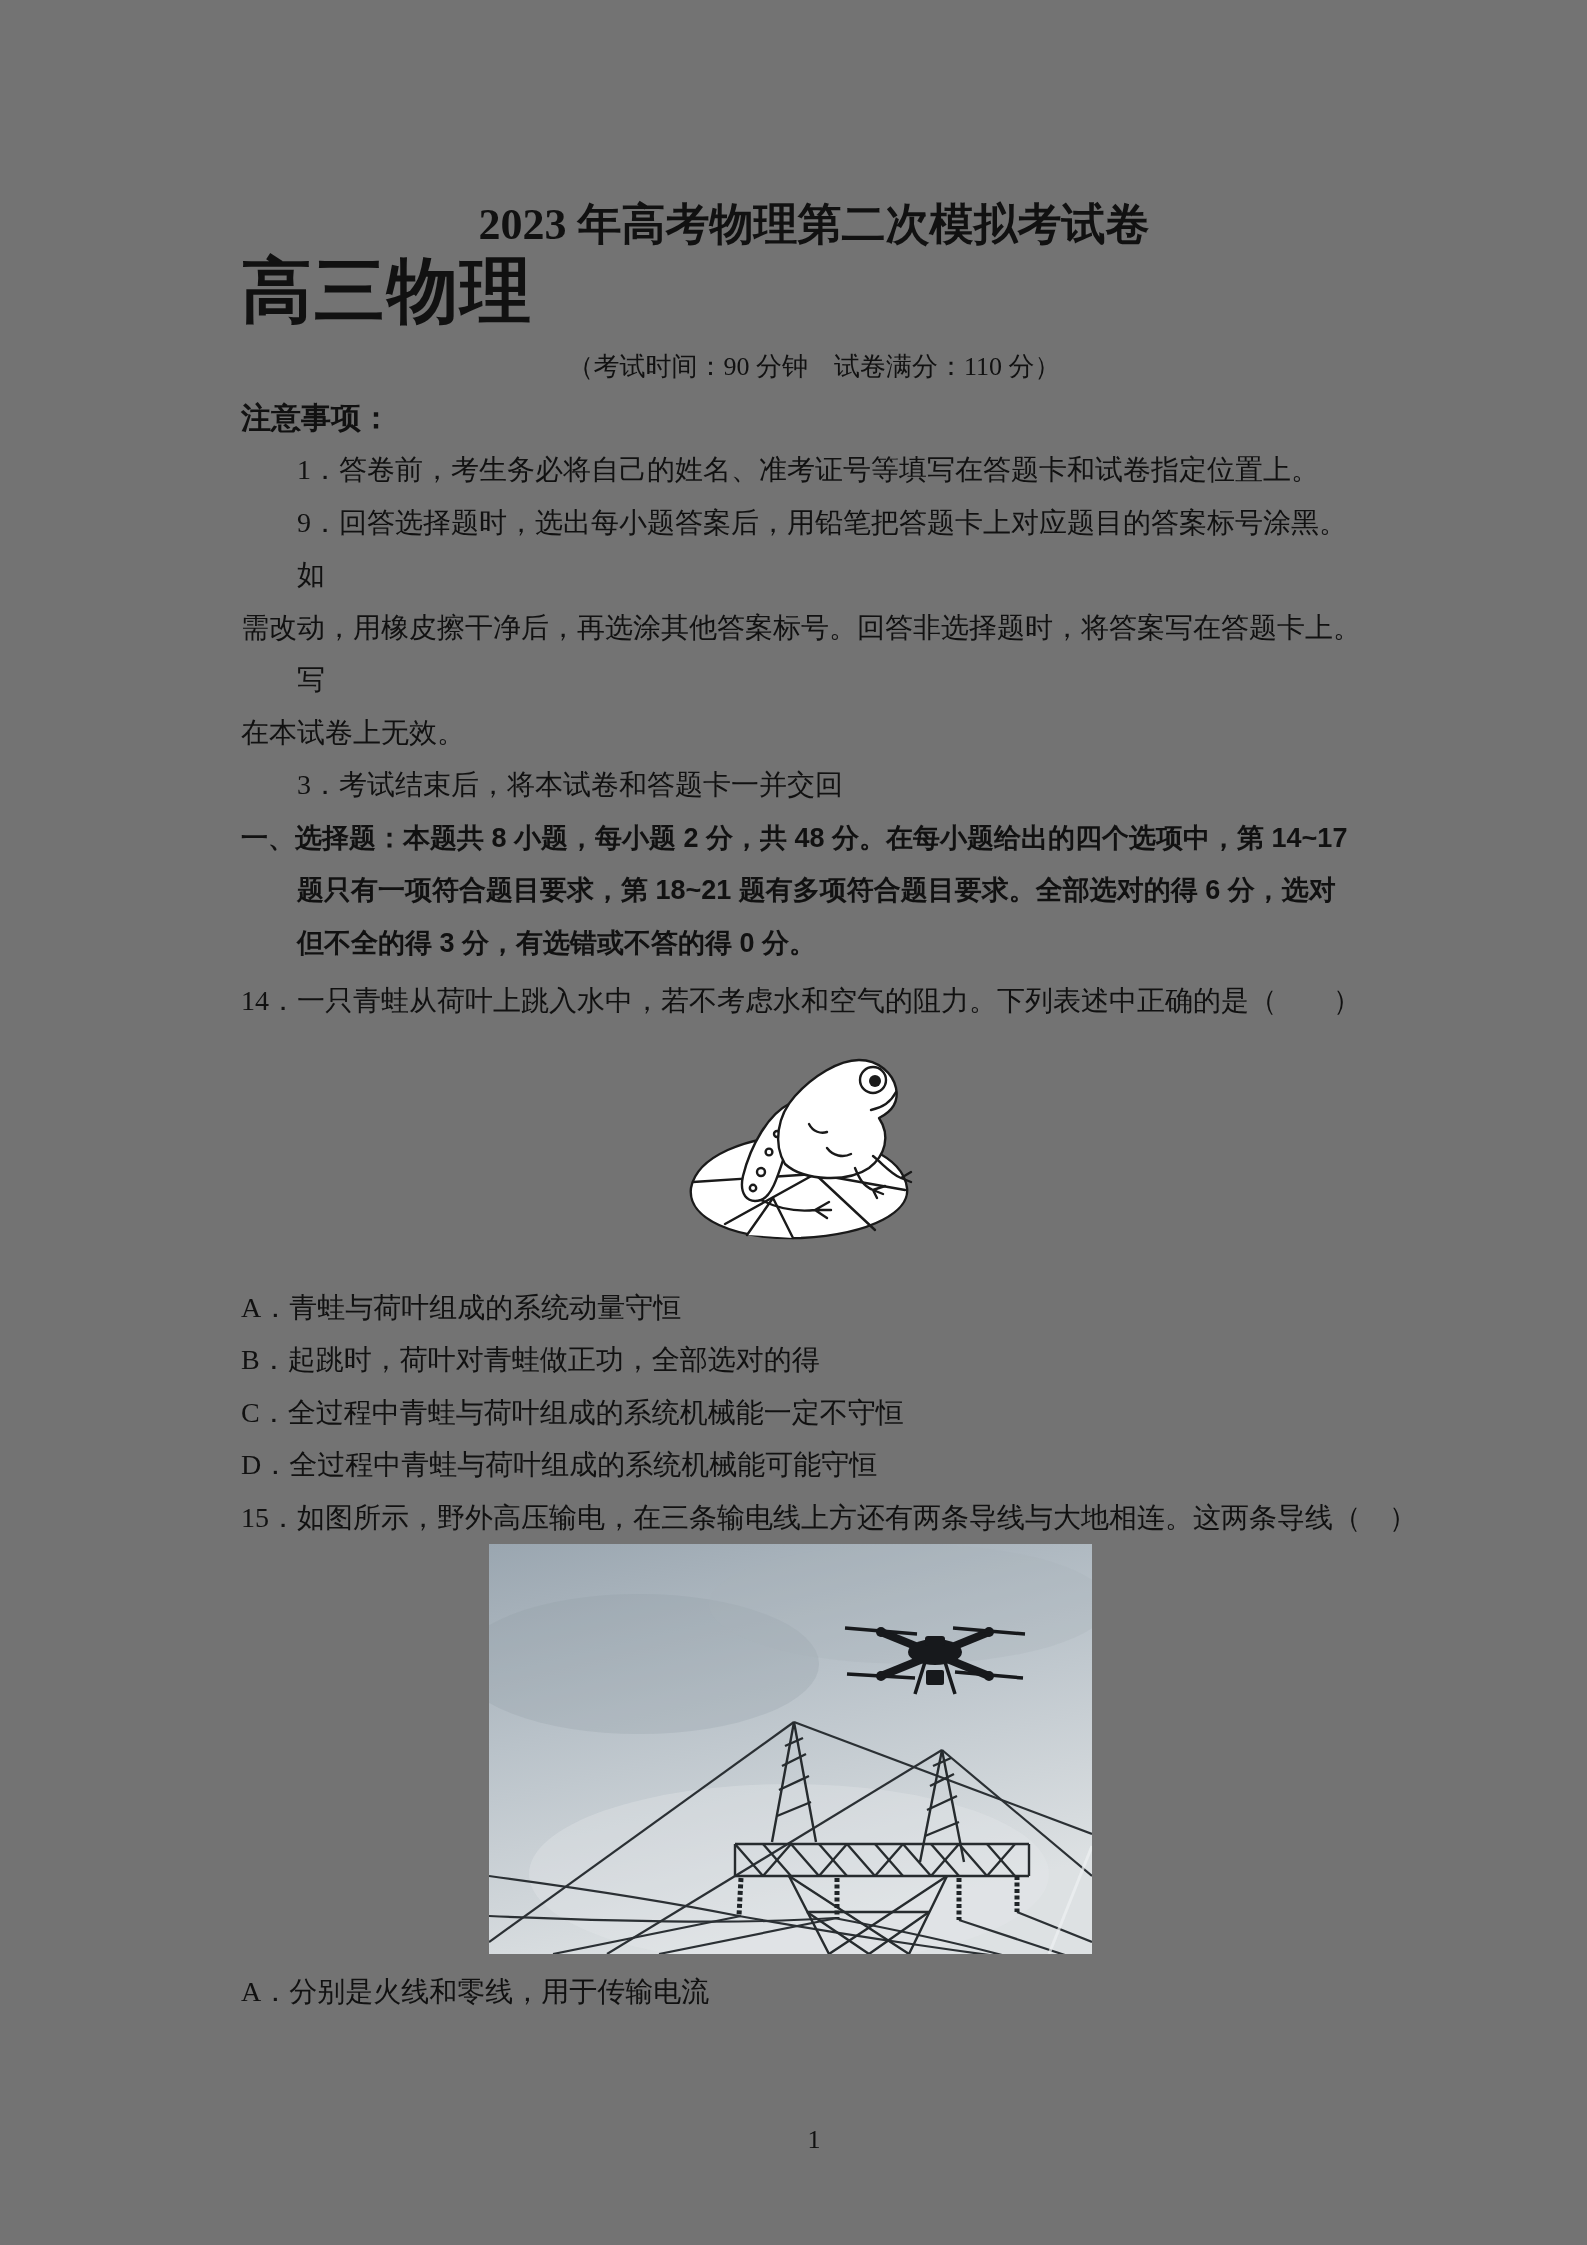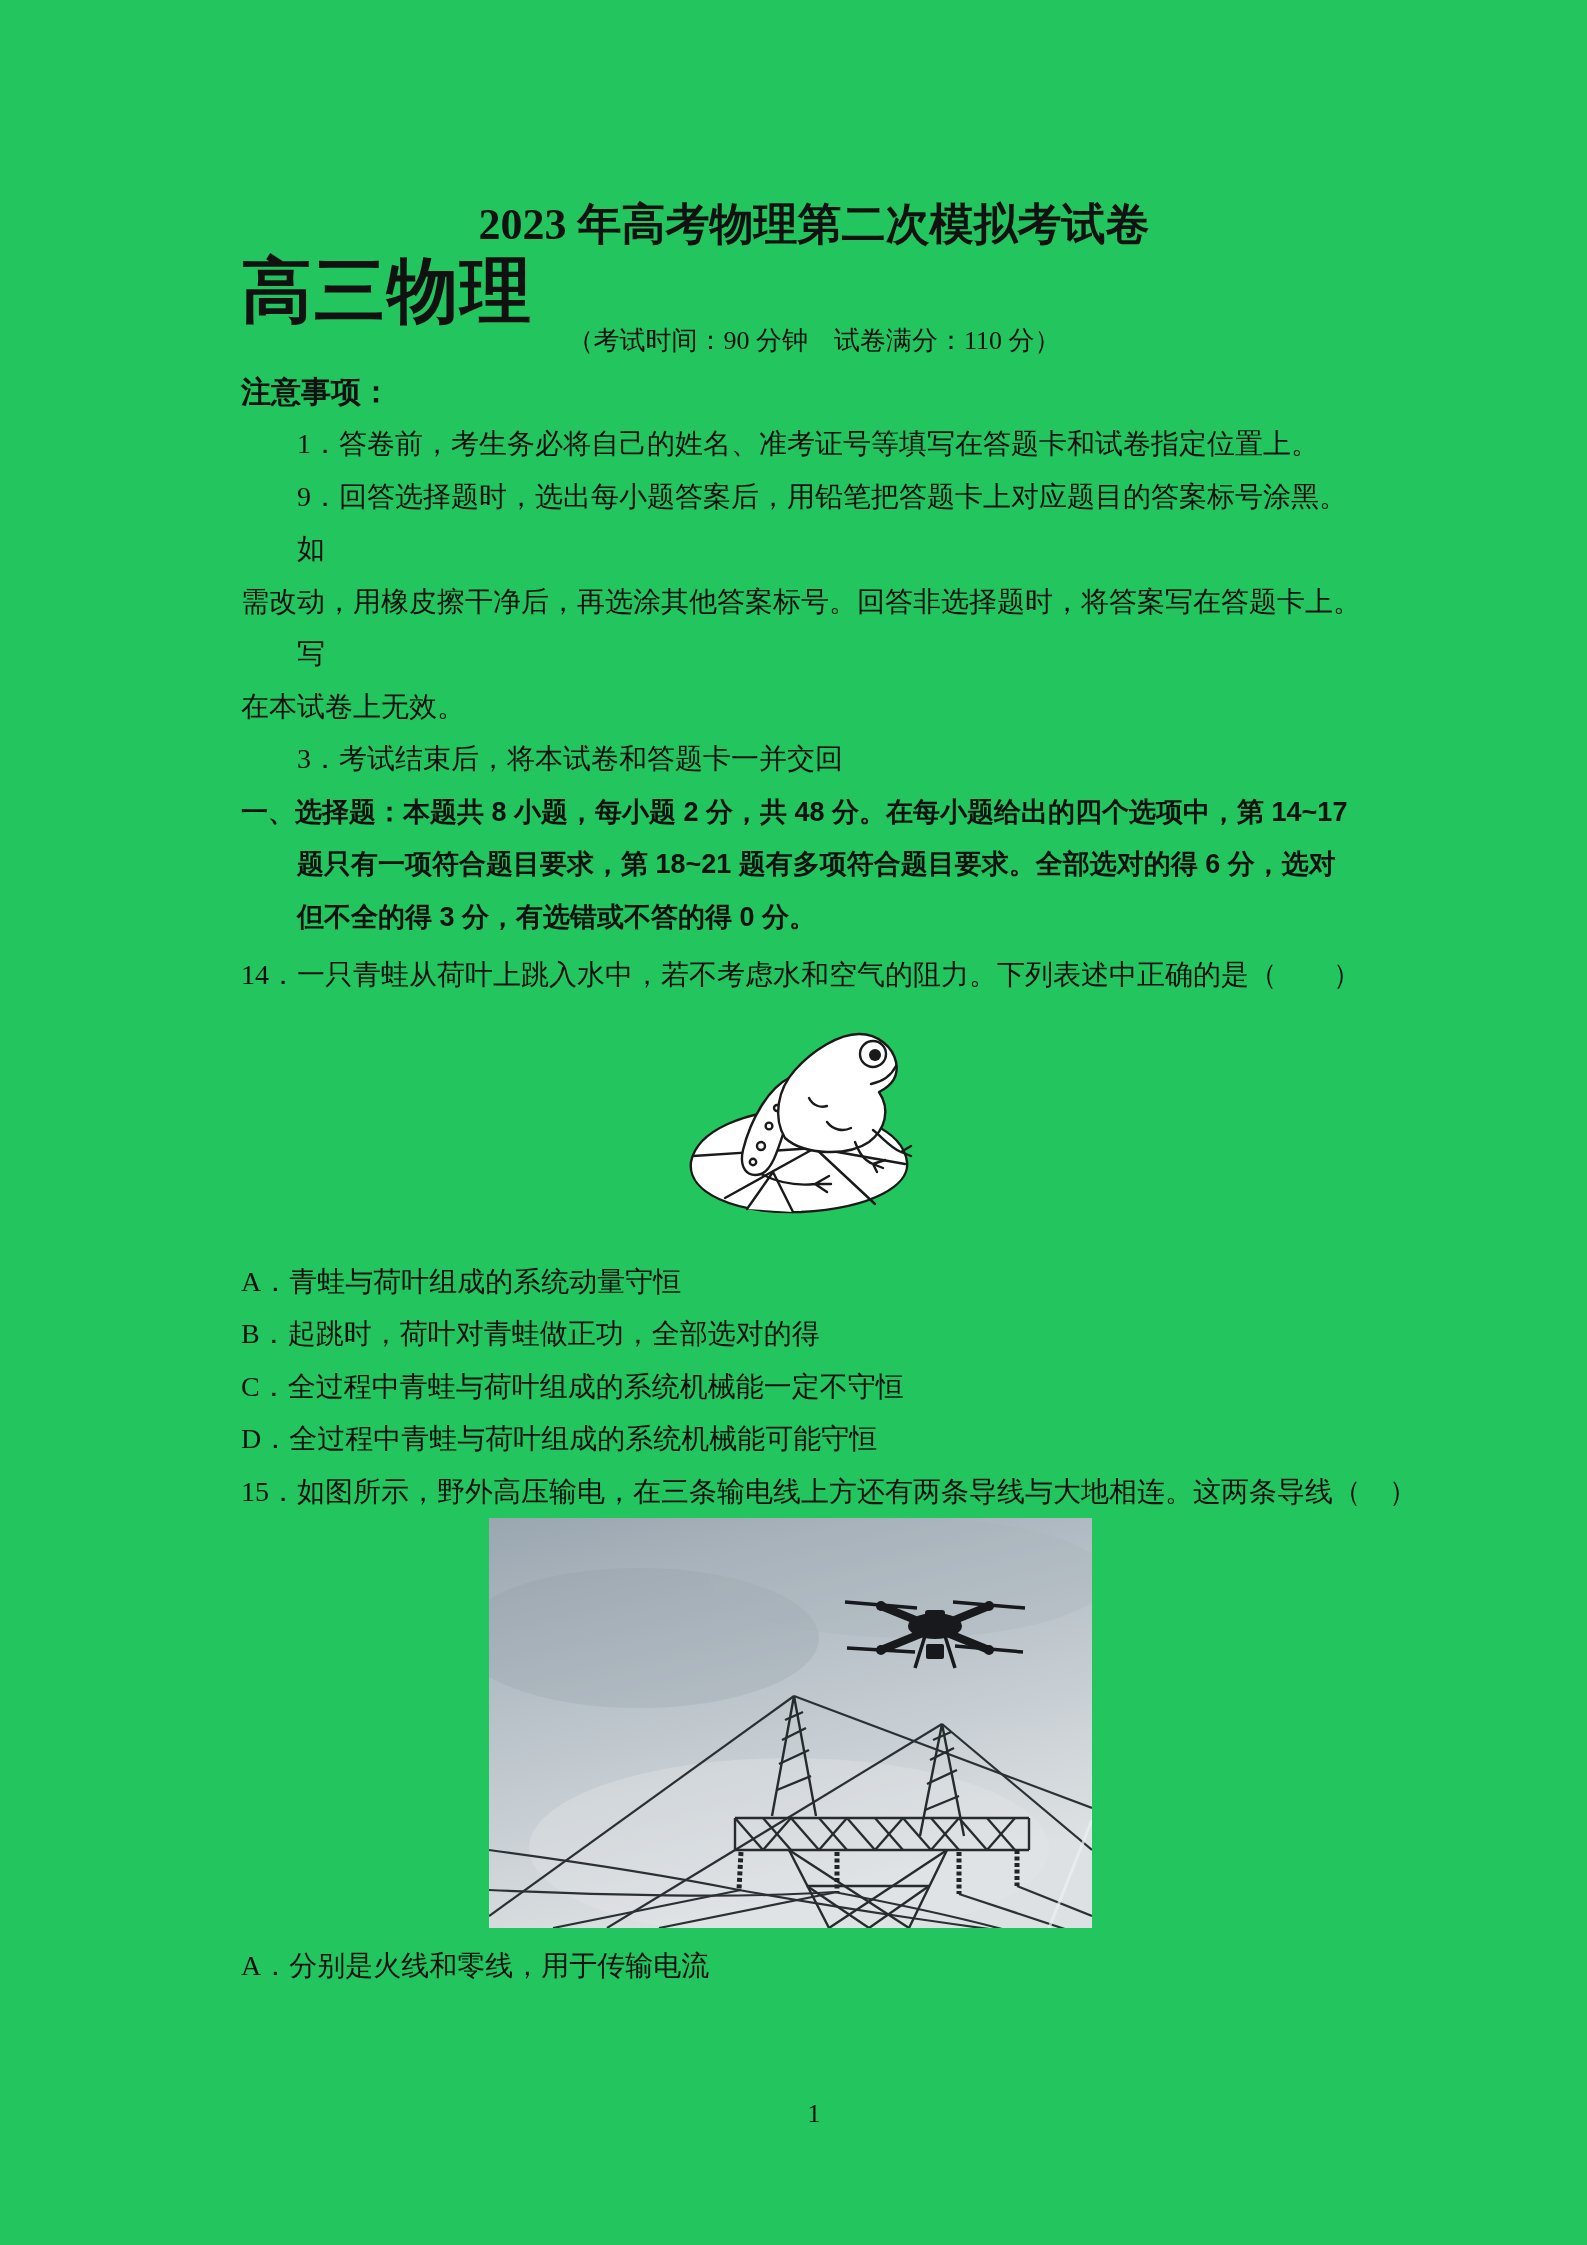--- a/index.html
+++ b/index.html
@@ -1,19 +1,19 @@
 <!DOCTYPE html>
 <html lang="zh"><head>
 <meta charset="utf-8">
 <style>
   html,body{margin:0;padding:0;background:#ffffff;}
   .page{
     position:relative;
     width:1587px;height:2245px;
-    background:#22c55e;
+    background:#737373;
     overflow:hidden;
     box-sizing:border-box;
     padding:0 200px 0 241px;
     color:#111;
     font-family:"Liberation Serif","DejaVu Serif",serif;
     font-size:28px;
   }
   .title1{
     margin-top:200px;
     font-size:44px;line-height:50px;
@@ -24,20 +24,21 @@
   .title2{
     margin-top:8px;
     font-size:71px;line-height:66px;
     font-weight:bold;
     font-family:"Liberation Sans","DejaVu Sans",sans-serif;
     text-align:left;
     letter-spacing:2px;
     white-space:nowrap;
   }
   .subtitle{
+    margin-top:26px;
     font-size:26px;line-height:34px;
     text-align:center;
     white-space:nowrap;
   }
   .notice-head{
     margin-top:16px;
     font-size:30px;line-height:36px;
     font-weight:bold;
     font-family:"Liberation Sans","DejaVu Sans",sans-serif;
     white-space:nowrap;

